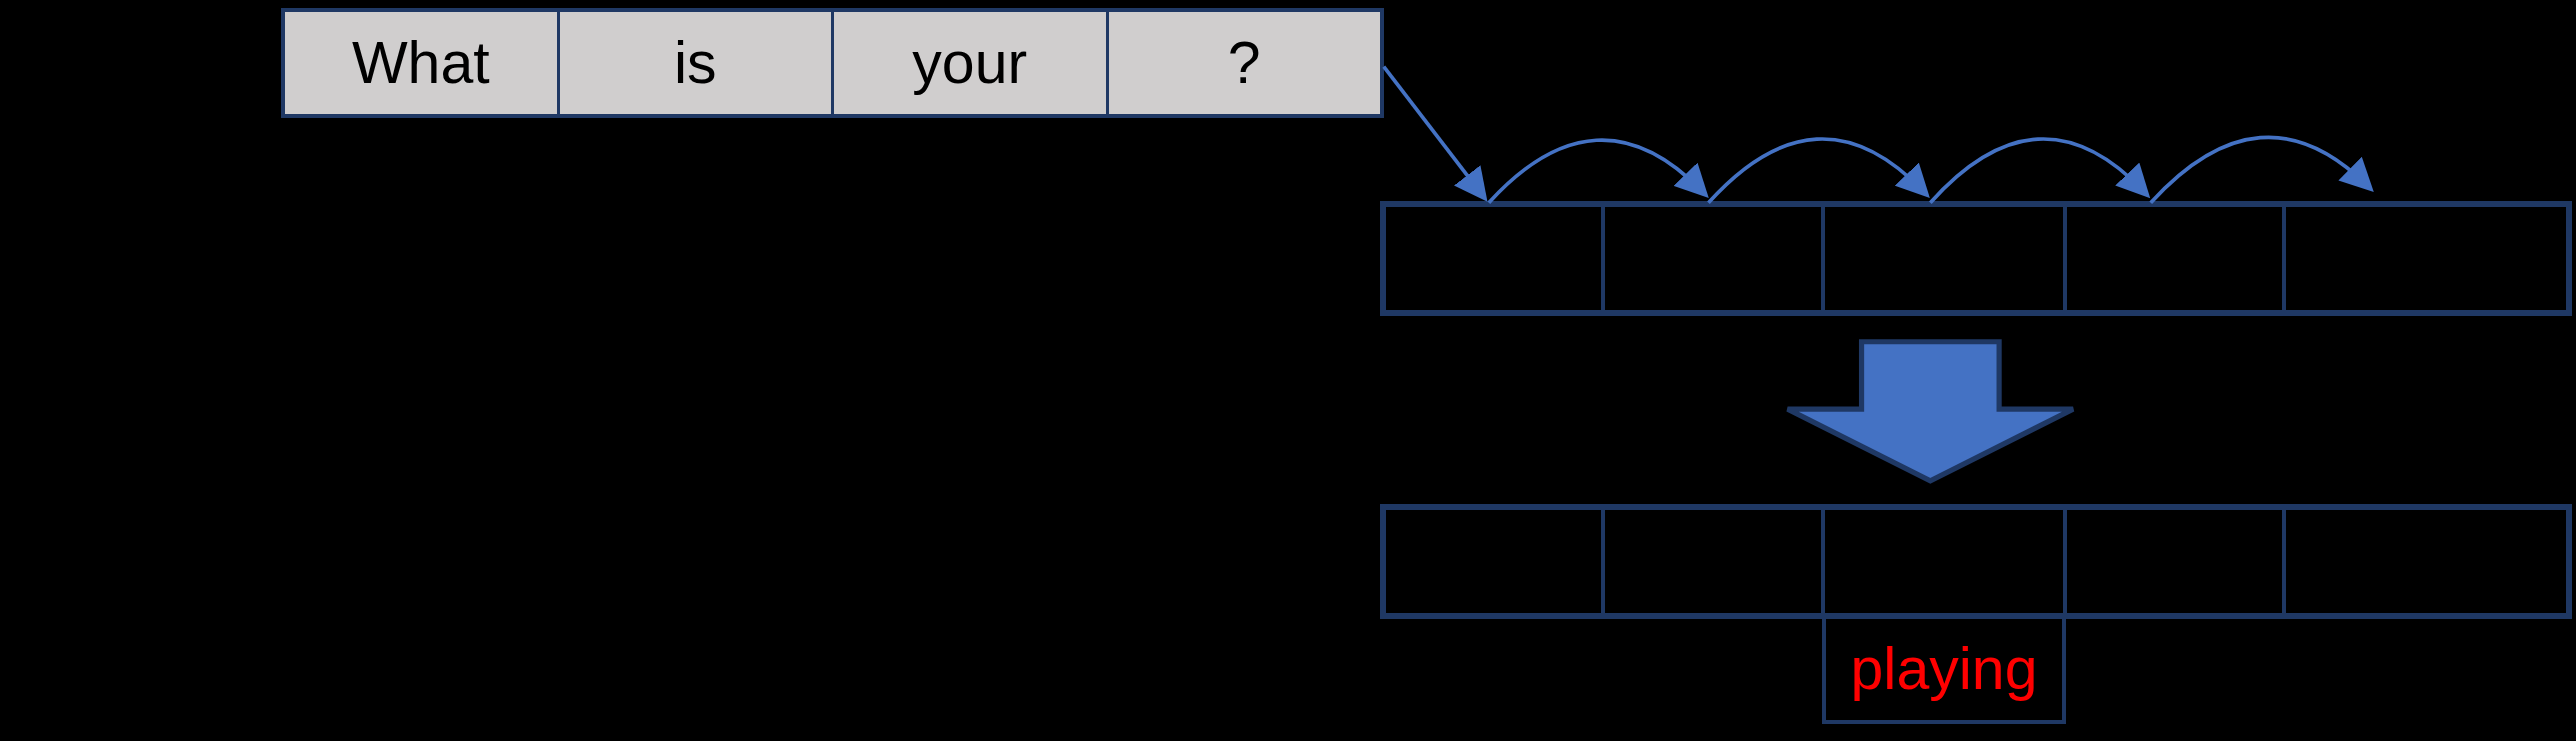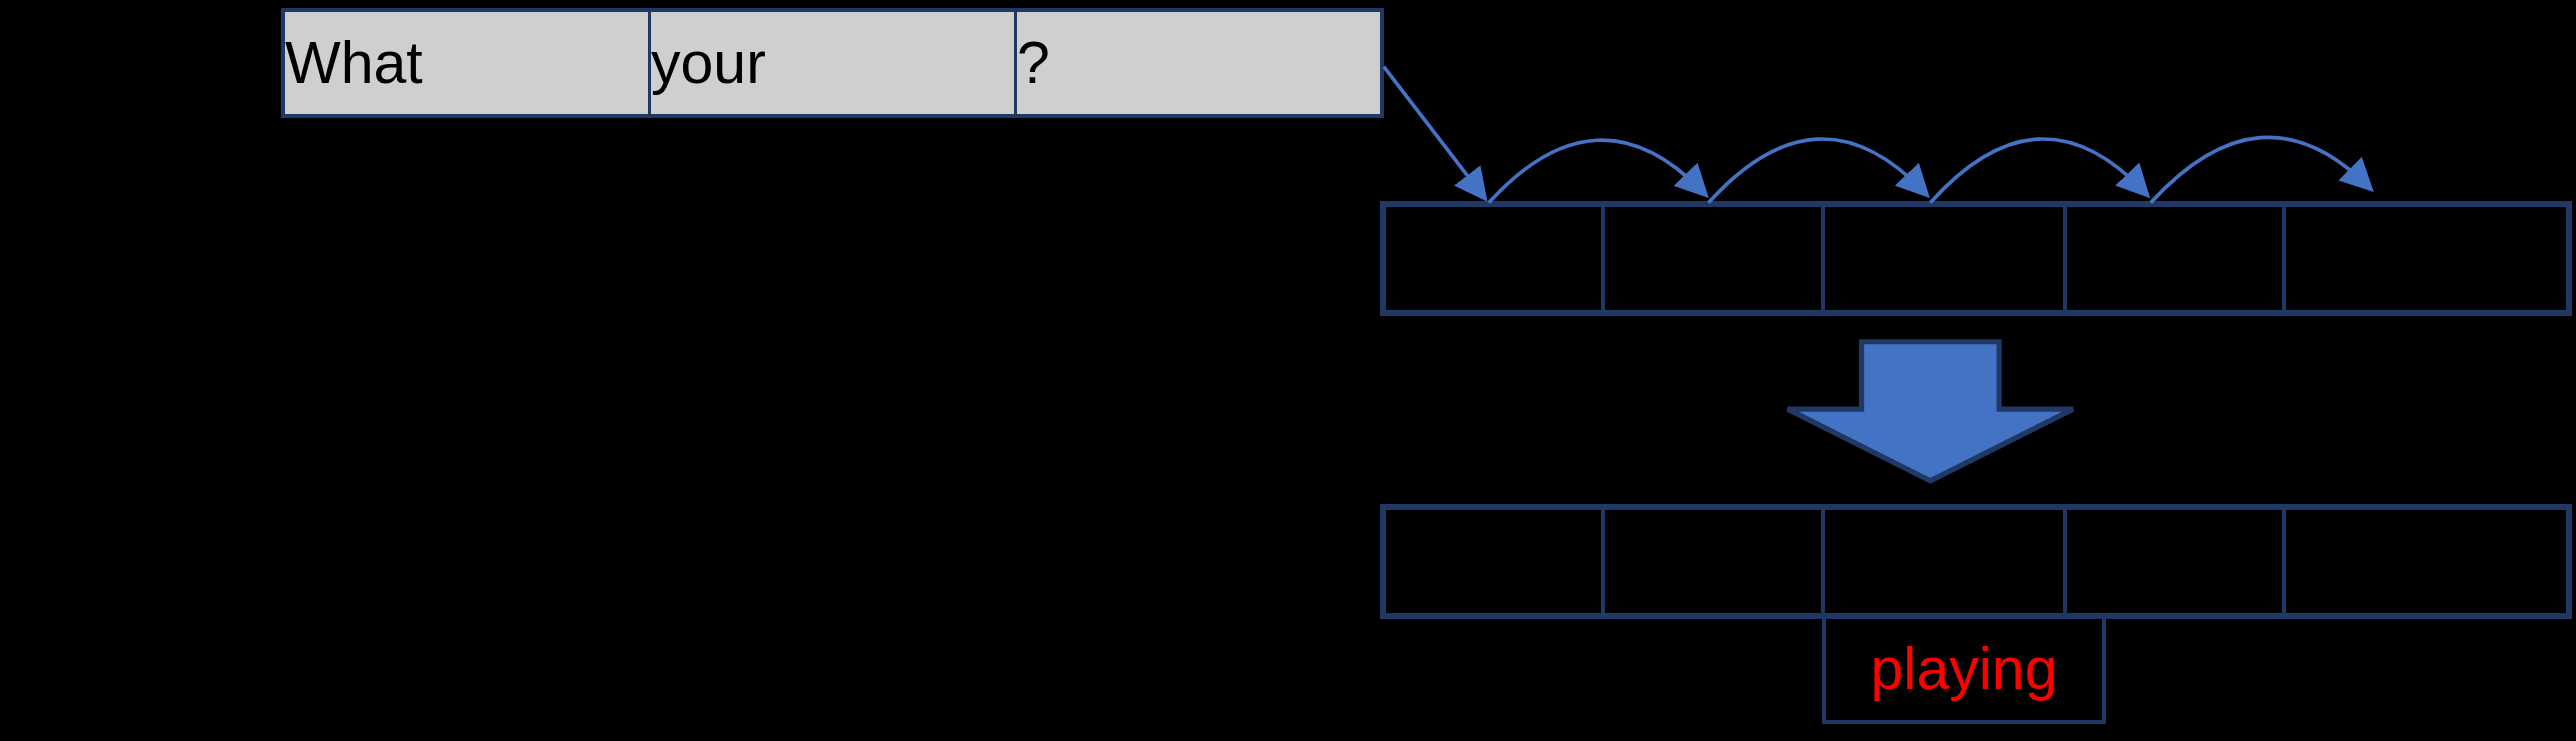--- a/index.html
+++ b/index.html
@@ -11,21 +11,21 @@
     overflow:hidden;
   }
   
   .sentence-table{
     position:absolute;left:281px;top:8.1px;width:1103px;height:110px;
     display:flex;box-sizing:border-box;
     border:4.4px solid var(--border,#1f3864);
     background:var(--cell-fill,#d0cece);
   }
   .sentence-cell{
-    flex:1;display:flex;align-items:center;
+    flex:1;display:flex;align-items:center;justify-content:center;
     border-right:3.7px solid var(--border,#1f3864);
     font-size:59px;line-height:1;color:var(--question-text,#000000);
     box-sizing:border-box;
   }
   .sentence-cell:last-child{border-right:none;}
   
   .seq-row{
     position:absolute;left:1380px;width:1192px;height:115px;
     display:flex;box-sizing:border-box;
     border:6.7px solid var(--border,#1f3864);
@@ -34,40 +34,43 @@
   .row-top{top:201px;}
   .row-bottom{top:504px;}
   .seq-cell{
     box-sizing:border-box;
     border-right:4.4px solid var(--border,#1f3864);
   }
   .seq-cell:last-child{border-right:none;}
   .w1{flex:298 0 0;} .w2{flex:299 0 0;} .w3{flex:329 0 0;} .w4{flex:298 0 0;} .w5{flex:388 0 0;}
   
   .answer-box{
-    position:absolute;left:1822px;top:615px;width:284px;height:109px;
+    position:absolute;left:1822px;top:615px;width:244px;height:109px;
     box-sizing:border-box;border:4.4px solid var(--border,#1f3864);
     display:flex;align-items:center;justify-content:center;
     font-size:59px;line-height:1;color:var(--answer-text,#ff0000);
     background:transparent;
   }
   
   .overlay{position:absolute;left:0;top:0;width:2576px;height:742px;pointer-events:none;}
   .thin-arrow{stroke:var(--accent,#4472c4);stroke-width:5;fill:none;}
   .arrowhead{fill:var(--accent,#4472c4);}
   .block-arrow{fill:var(--accent,#4472c4);stroke:var(--border,#1f3864);stroke-width:7;stroke-linejoin:miter;}
 </style>
 </head>
 <body>
 
 <div class="canvas">
 
   <div class="sentence-table">
     <div class="sentence-cell">
         <span>What</span>
+      </div>
+    <div class="sentence-cell">
+        <span>is</span>
       </div>
     <div class="sentence-cell">
         <span>your</span>
       </div>
     <div class="sentence-cell">
         <span>?</span>
       </div>
   </div>
 
   <div class="seq-row row-top">

